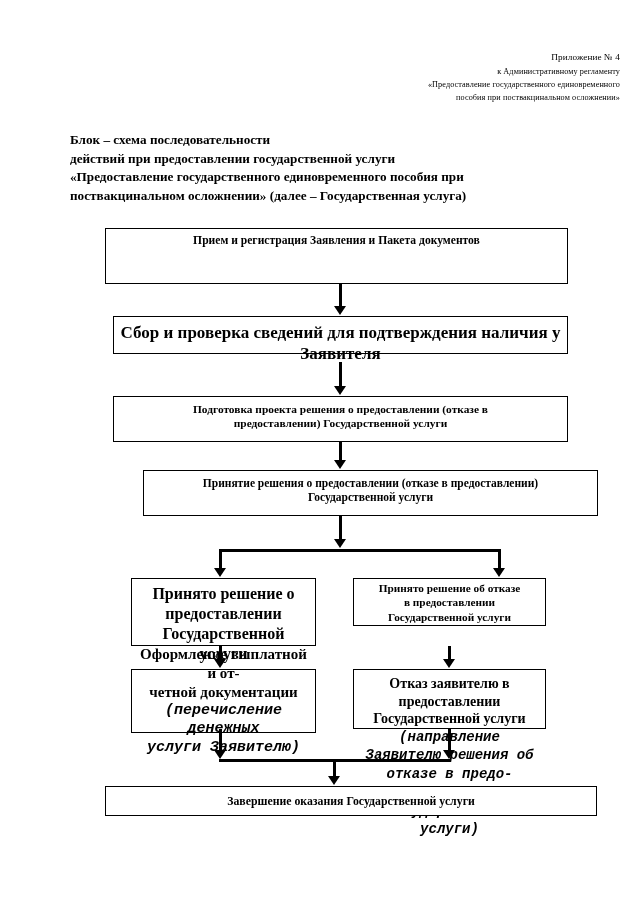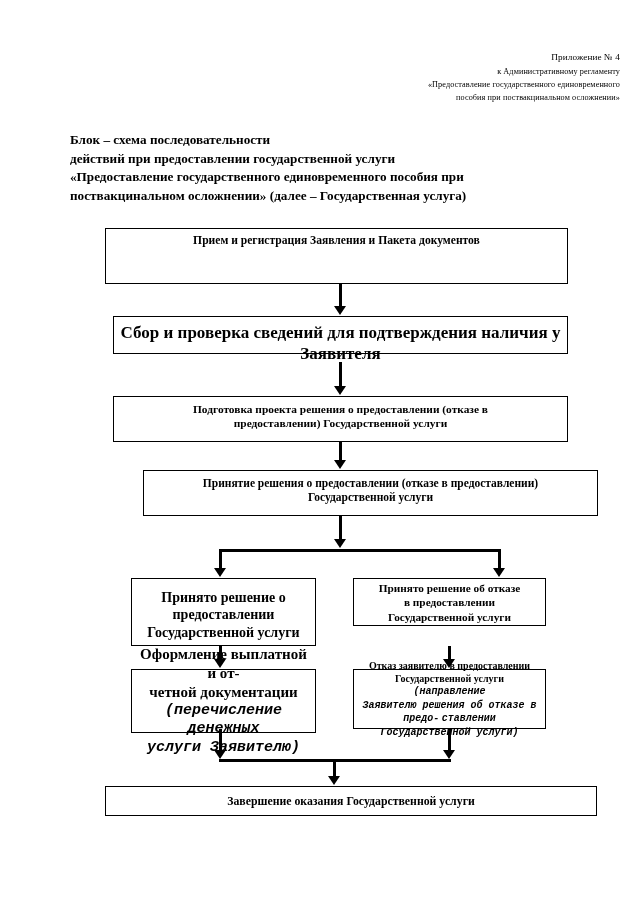--- a/index.html
+++ b/index.html
@@ -64,29 +64,29 @@
     display: block;
     font-family: Liberation Mono, monospace;
   }
 
   
   #node-intake      { left:105px; top:228px; width:463px; height:56px; font-size:11.6px; }
   #node-collect     { left:113px; top:316px; width:455px; height:38px; font-size:17px;font-family:Liberation Serif, serif; }
   #node-draft       { left:113px; top:396px; width:455px; height:46px; font-size:11.4px; }
   #node-decision    { left:113px; top:470px; width:455px; height:46px; font-size:11.5px;margin-left:30px; }
 
-  #node-approved    { left:131px; top:578px; width:185px; height:68px; font-size:14px;
-                      display:flex; align-items:flex-end; justify-content:center; }
+  #node-approved    { left:131px; top:578px; width:185px; height:68px; font-size:16px;
+                      display:flex; align-items:flex-start; justify-content:center; }
   #node-refused     { left:353px; top:578px; width:193px; height:48px; font-size:11.3px;
                       display:flex; align-items:center; justify-content:center; }
 
   #node-payment     { left:131px; top:669px; width:185px; height:64px; font-size:15px;
                       display:flex; align-items:center; justify-content:center; }
-  #node-refusal-doc { left:353px; top:669px; width:193px; height:60px; font-size:10px;
-                      display:flex; align-items:center; justify-content:center; }
+  #node-refusal-doc { left:353px; top:669px; width:193px; height:60px; font-size:14px;
+                      display:flex; align-items:flex-start; justify-content:center; }
   #node-refusal-doc .it { display:inline; }
 
   #node-finish      { left:105px; top:786px; width:492px; height:30px; font-size:11.8px;
                       display:flex; align-items:center; justify-content:center; }
 
   
   .vline, .hline {
     position: absolute;
     background: #000;
   }

